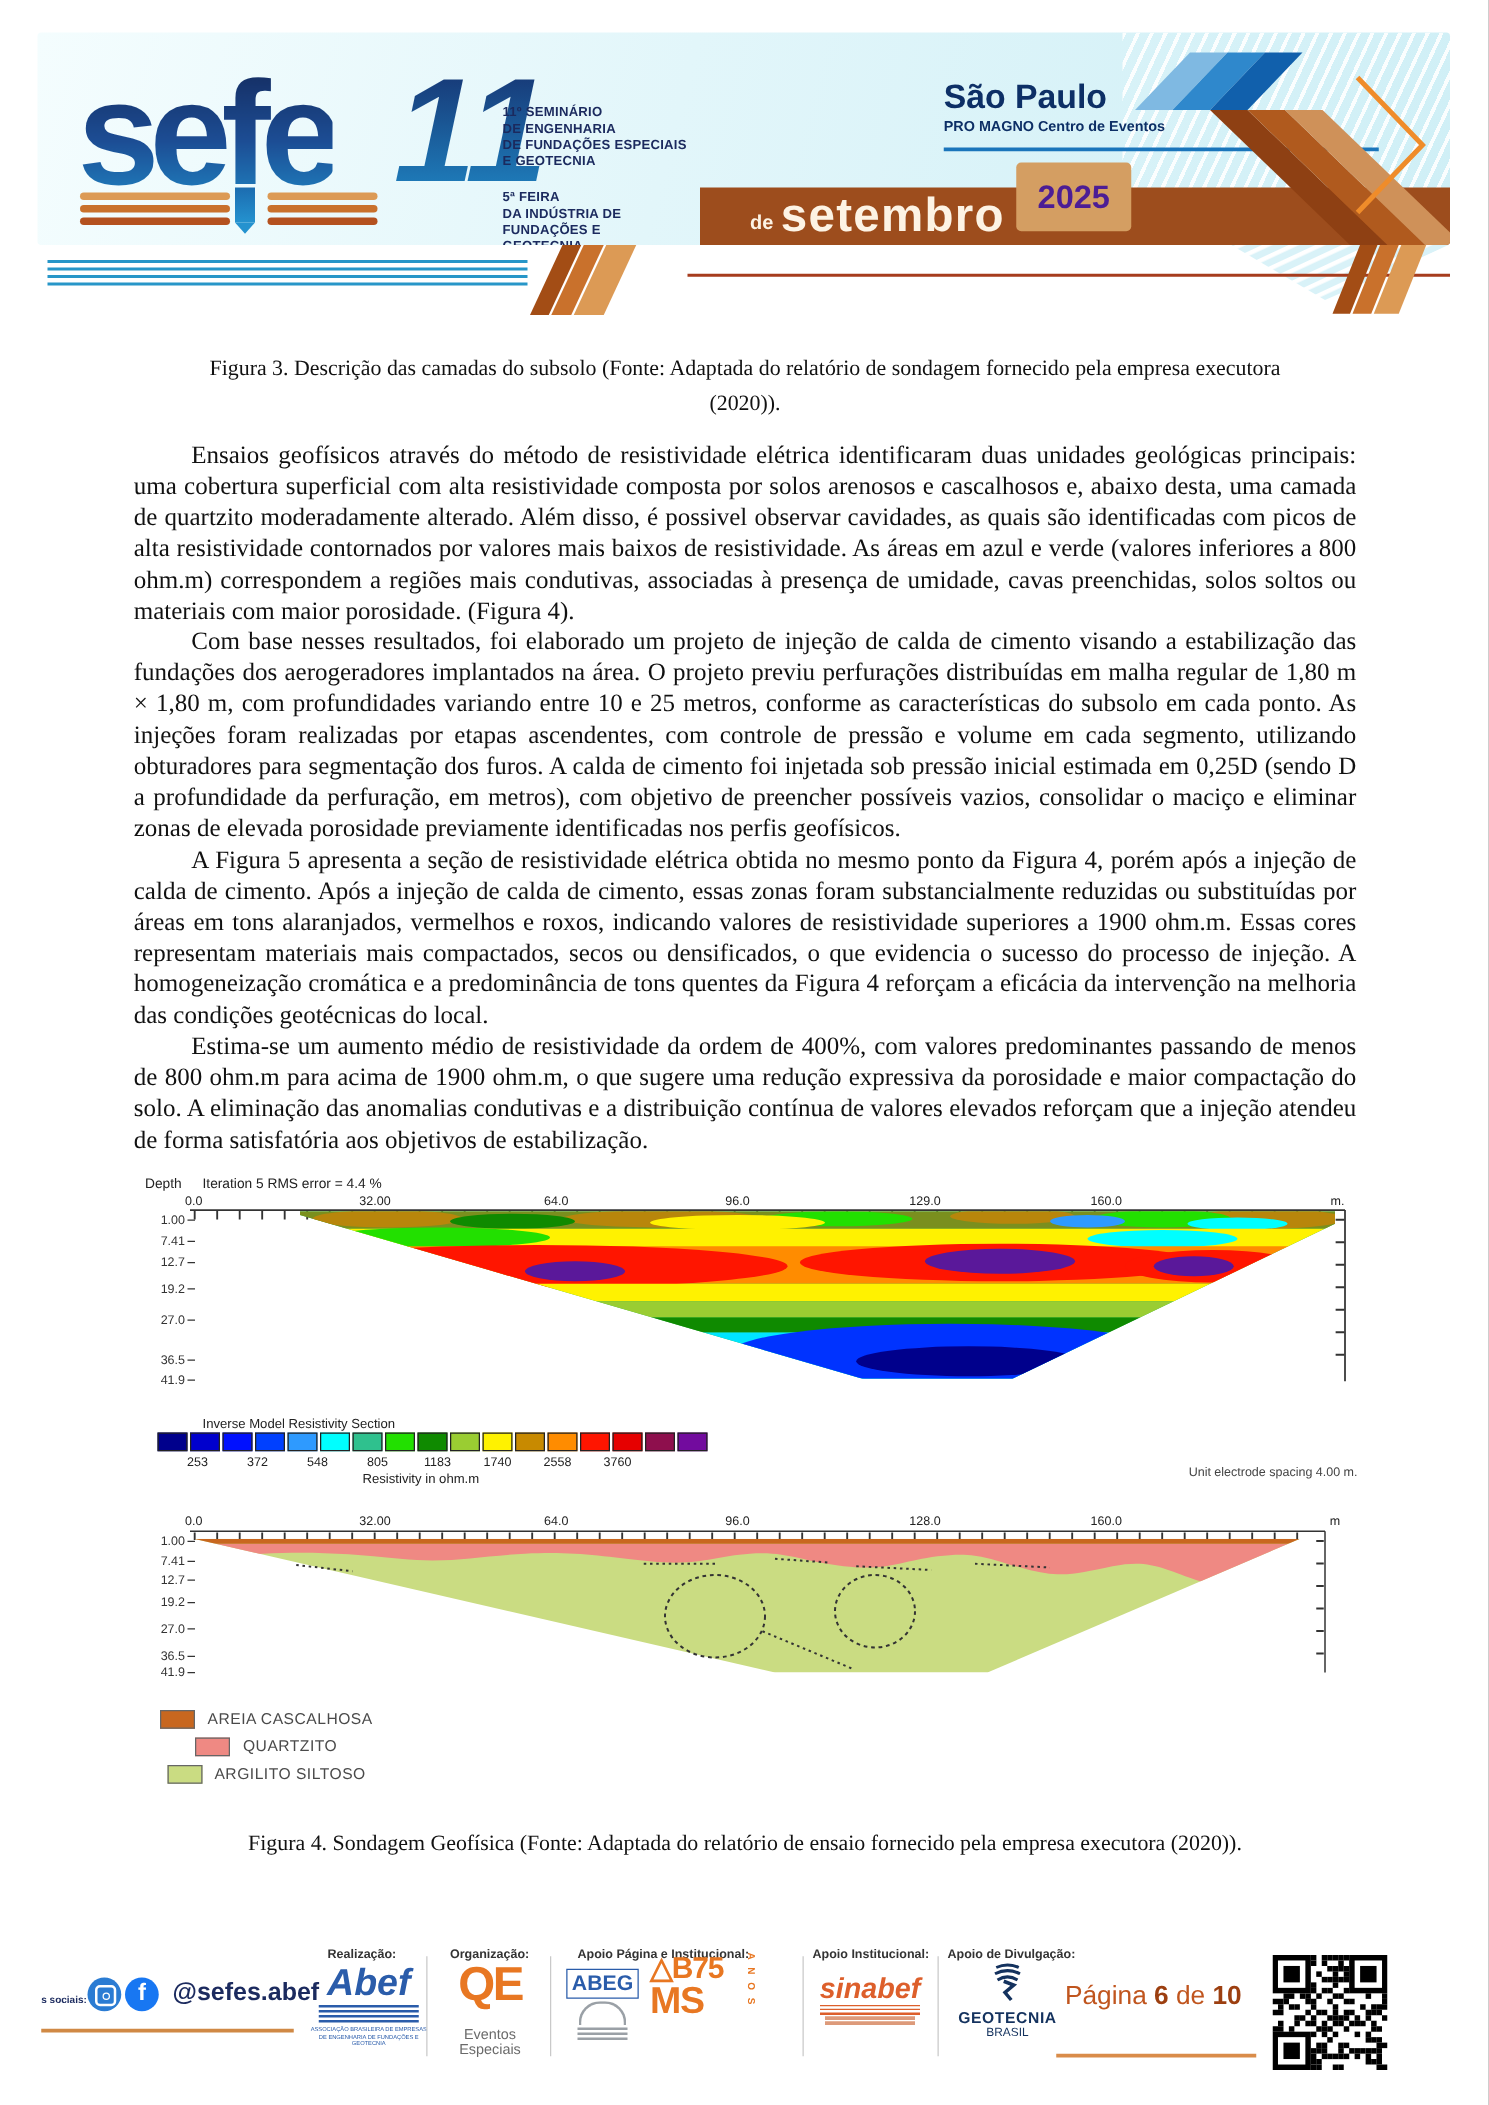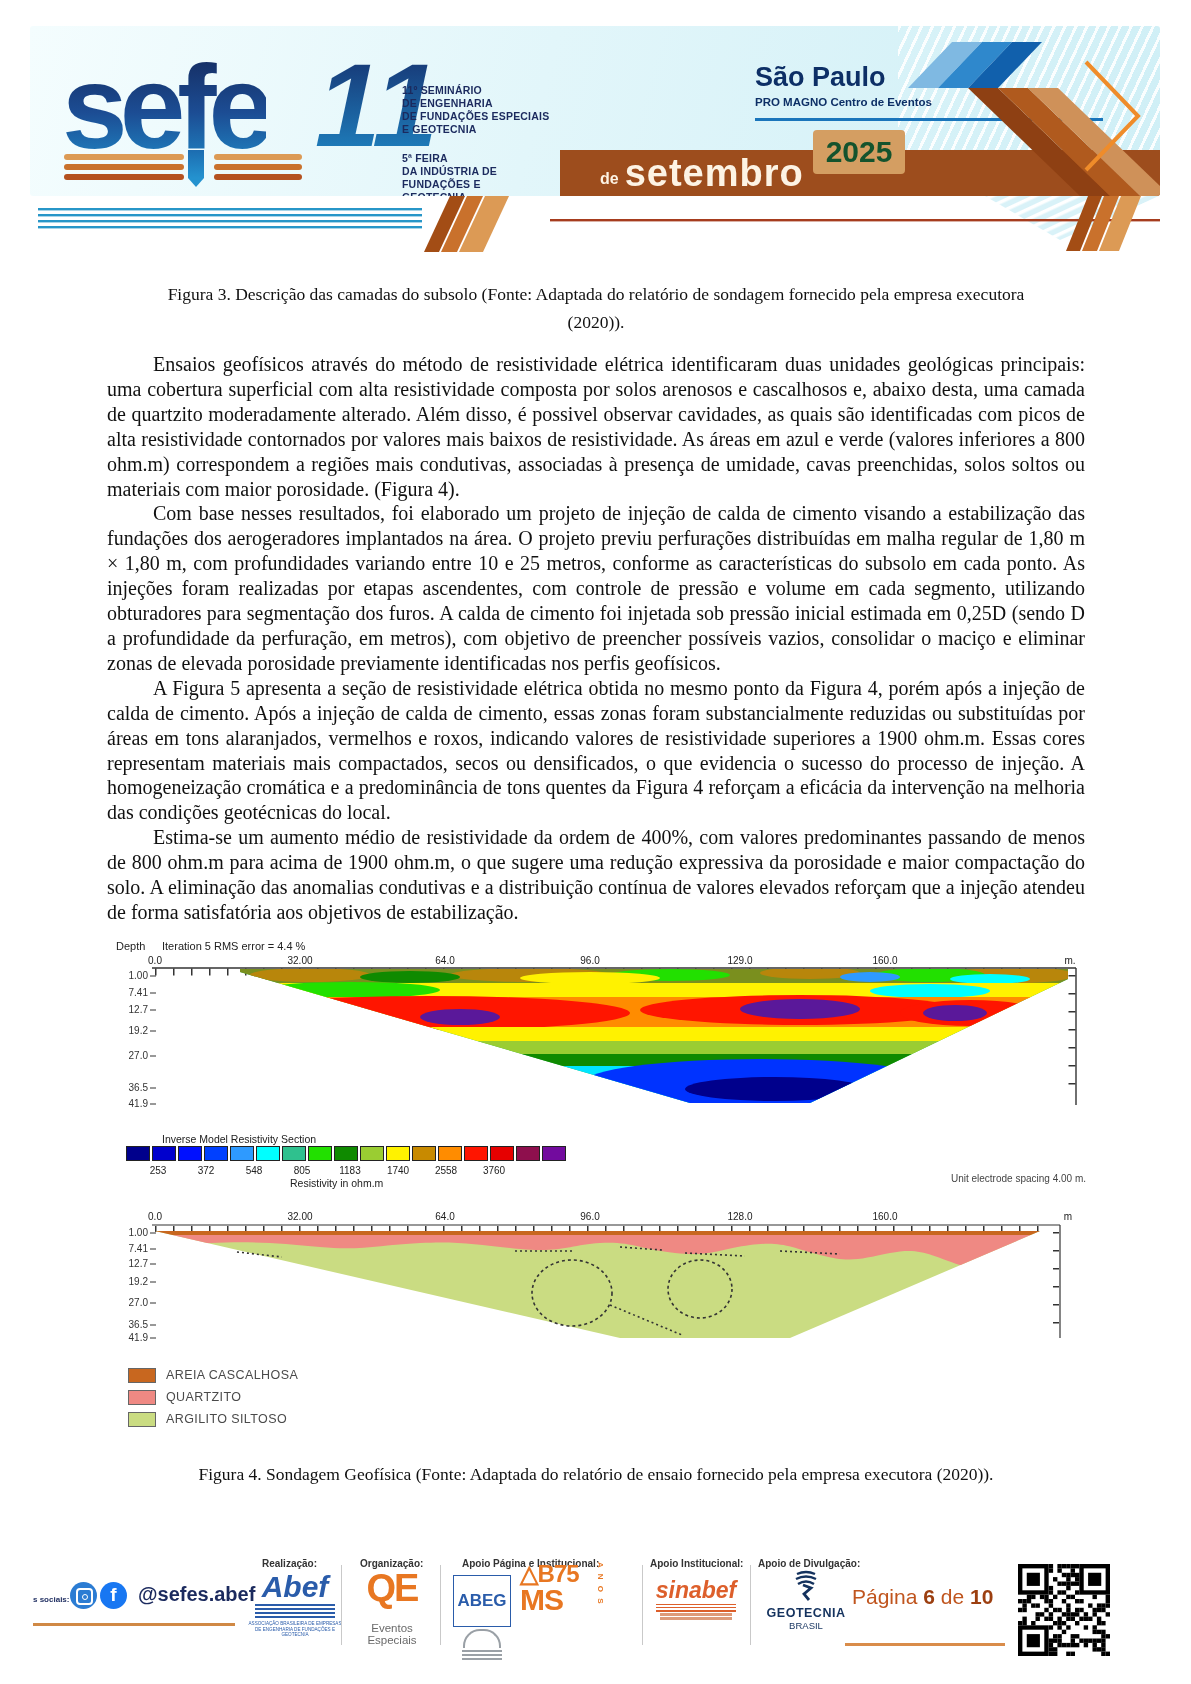--- a/index.html
+++ b/index.html
@@ -24,23 +24,23 @@
   .sem-block{position:absolute;left:372px;top:58px;font-family:"Liberation Sans",sans-serif;font-weight:bold;
              font-size:10.5px;line-height:13px;color:#1b2a5e;letter-spacing:.2px;}
   .sem-block .gap{height:16px;}
   .date-box{position:absolute;left:518px;top:38px;width:180px;height:84px;background:#b05a1e;border-radius:7px;
             display:flex;align-items:center;justify-content:center;font-family:"Liberation Sans",sans-serif;
             font-weight:bold;font-size:54px;color:#fdf3e4;letter-spacing:3px;z-index:4;}
   .band{position:absolute;left:530px;top:124px;width:600px;height:46px;background:#9d4d1d;z-index:3;
         display:flex;align-items:center;font-family:"Liberation Sans",sans-serif;color:#fdf3e4;}
   .band .de{font-size:16px;font-weight:bold;margin:12px 6px 0 40px;}
   .band .mes{font-size:38px;font-weight:bold;letter-spacing:1px;}
-  .year-box{position:absolute;left:783px;top:104px;width:92px;height:44px;background:#d49e62;border-radius:4px;
+  .year-box{position:absolute;left:783px;top:104px;width:92px;height:55px;background:#d49e62;border-radius:4px;
             display:flex;align-items:center;justify-content:center;font-family:"Liberation Sans",sans-serif;
-            font-weight:bold;font-size:30px;color:#14532d;z-index:4;}
+            font-weight:bold;font-size:26px;color:#4c1d95;z-index:4;}
   .city{position:absolute;left:725px;top:36px;font-family:"Liberation Sans",sans-serif;font-weight:bold;
         font-size:27px;color:#0d2f66;z-index:4;}
   .venue{position:absolute;left:725px;top:70px;font-family:"Liberation Sans",sans-serif;font-weight:bold;
          font-size:11.5px;color:#0d2f66;z-index:4;}
   .city-rule{position:absolute;left:725px;top:92px;width:348px;height:3px;background:#1a75bb;z-index:4;}
   .deco{position:absolute;right:0;top:0;z-index:5;}
 
   
   .divider{position:absolute;left:30px;top:196px;}
 
@@ -56,21 +56,21 @@
   .swatches{position:absolute;left:16px;top:13px;display:flex;gap:2px;}
   .swatches span{width:22px;height:13px;border:1px solid #222;display:inline-block;}
   .scale-nums{position:absolute;left:16px;top:32px;width:430px;height:12px;}
   .scale-nums span{position:absolute;width:44px;text-align:center;font-size:10px;color:#222;}
   .scale-cap{position:absolute;left:180px;top:44px;font-size:10.5px;color:#222;}
   .elec-note{position:absolute;right:4px;top:40px;font-size:10px;color:#444;}
   .chartsvg text{font-family:"Liberation Sans",sans-serif;}
 
   
   .leg{position:absolute;font-family:"Liberation Sans",sans-serif;font-size:12.5px;color:#4a4a4a;letter-spacing:.4px;}
-  .leg-row{display:flex;align-items:center;height:22px;}
+  .leg-row{display:flex;align-items:center;height:22px;justify-content:center;}
   .leg-sw{width:26px;height:13px;border:1px solid #666;margin-right:10px;}
   .fig4cap{position:absolute;left:176px;top:1440px;width:840px;text-align:center;font-size:17.5px;line-height:33px;}
 
   
   .footer{position:absolute;left:0;top:1550px;width:1191px;height:130px;font-family:"Liberation Sans",sans-serif;}
   .flabel{position:absolute;font-size:10px;font-weight:bold;color:#333;}
   .fdiv{position:absolute;top:15px;width:1px;height:80px;background:#c9c9c9;}
   .social-label{position:absolute;left:33px;top:45px;font-size:8px;font-weight:bold;color:#1b2a5e;}
   .icn{position:absolute;top:32px;width:27px;height:27px;border-radius:50%;}
   .ig{left:70px;background:#2b7cd3;}
@@ -80,21 +80,21 @@
   .handle{position:absolute;left:138px;top:33px;font-size:20px;font-weight:bold;color:#1b2a5e;}
   .social-rule{position:absolute;left:33px;top:73px;width:202px;height:3px;background:#d08945;}
   .abef{position:absolute;left:247px;top:22px;width:96px;text-align:center;}
   .abef .t{font-size:30px;font-weight:bold;font-style:italic;color:#2a5caa;line-height:30px;}
   .abef .lines div{height:2px;background:#2a5caa;margin:2px 8px;}
   .abef .cap{font-size:4.6px;color:#2a5caa;margin-top:3px;line-height:5.5px;}
   .qe{position:absolute;left:352px;top:18px;width:80px;text-align:center;}
   .qe .t{font-size:38px;font-weight:bold;color:#e87722;line-height:40px;letter-spacing:-2px;}
   .qe .cap{font-size:11.5px;color:#6a6a6a;margin-top:14px;}
   .abeg{position:absolute;left:452px;top:25px;width:60px;text-align:center;}
-  .abeg .t{font-size:17px;font-weight:bold;color:#2a5caa;border:1.5px solid #2a5caa;padding:15px 3px;display:inline-block;}
+  .abeg .t{font-size:17px;font-weight:bold;color:#2a5caa;border:1.5px solid #2a5caa;padding:1px 3px;display:inline-block;}
   .abeg .arc{width:34px;height:17px;border:2px solid #9aa0a6;border-bottom:none;border-radius:17px 17px 0 0;margin:2px auto 0;}
   .tinybars div{height:2.5px;background:#9aa0a6;margin:1.5px 10px;}
   .ab75{position:absolute;left:520px;top:10px;width:100px;font-weight:bold;color:#e87722;}
   .ab75 .r1{font-size:24px;letter-spacing:-1px;}
   .ab75 .ms{font-size:30px;letter-spacing:-1px;line-height:24px;}
   .ab75 .anos{position:absolute;left:76px;top:2px;font-size:8px;line-height:9px;color:#e87722;}
   .sinabef{position:absolute;left:650px;top:28px;width:92px;text-align:center;}
   .sinabef .t{font-size:23px;font-weight:bold;font-style:italic;color:#dd5f2b;line-height:24px;}
   .sinabef .lines div{height:1.6px;background:#dd5f2b;margin:1.6px 6px;}
   .sinabef .tinybars div{background:#dd9a7a;}

